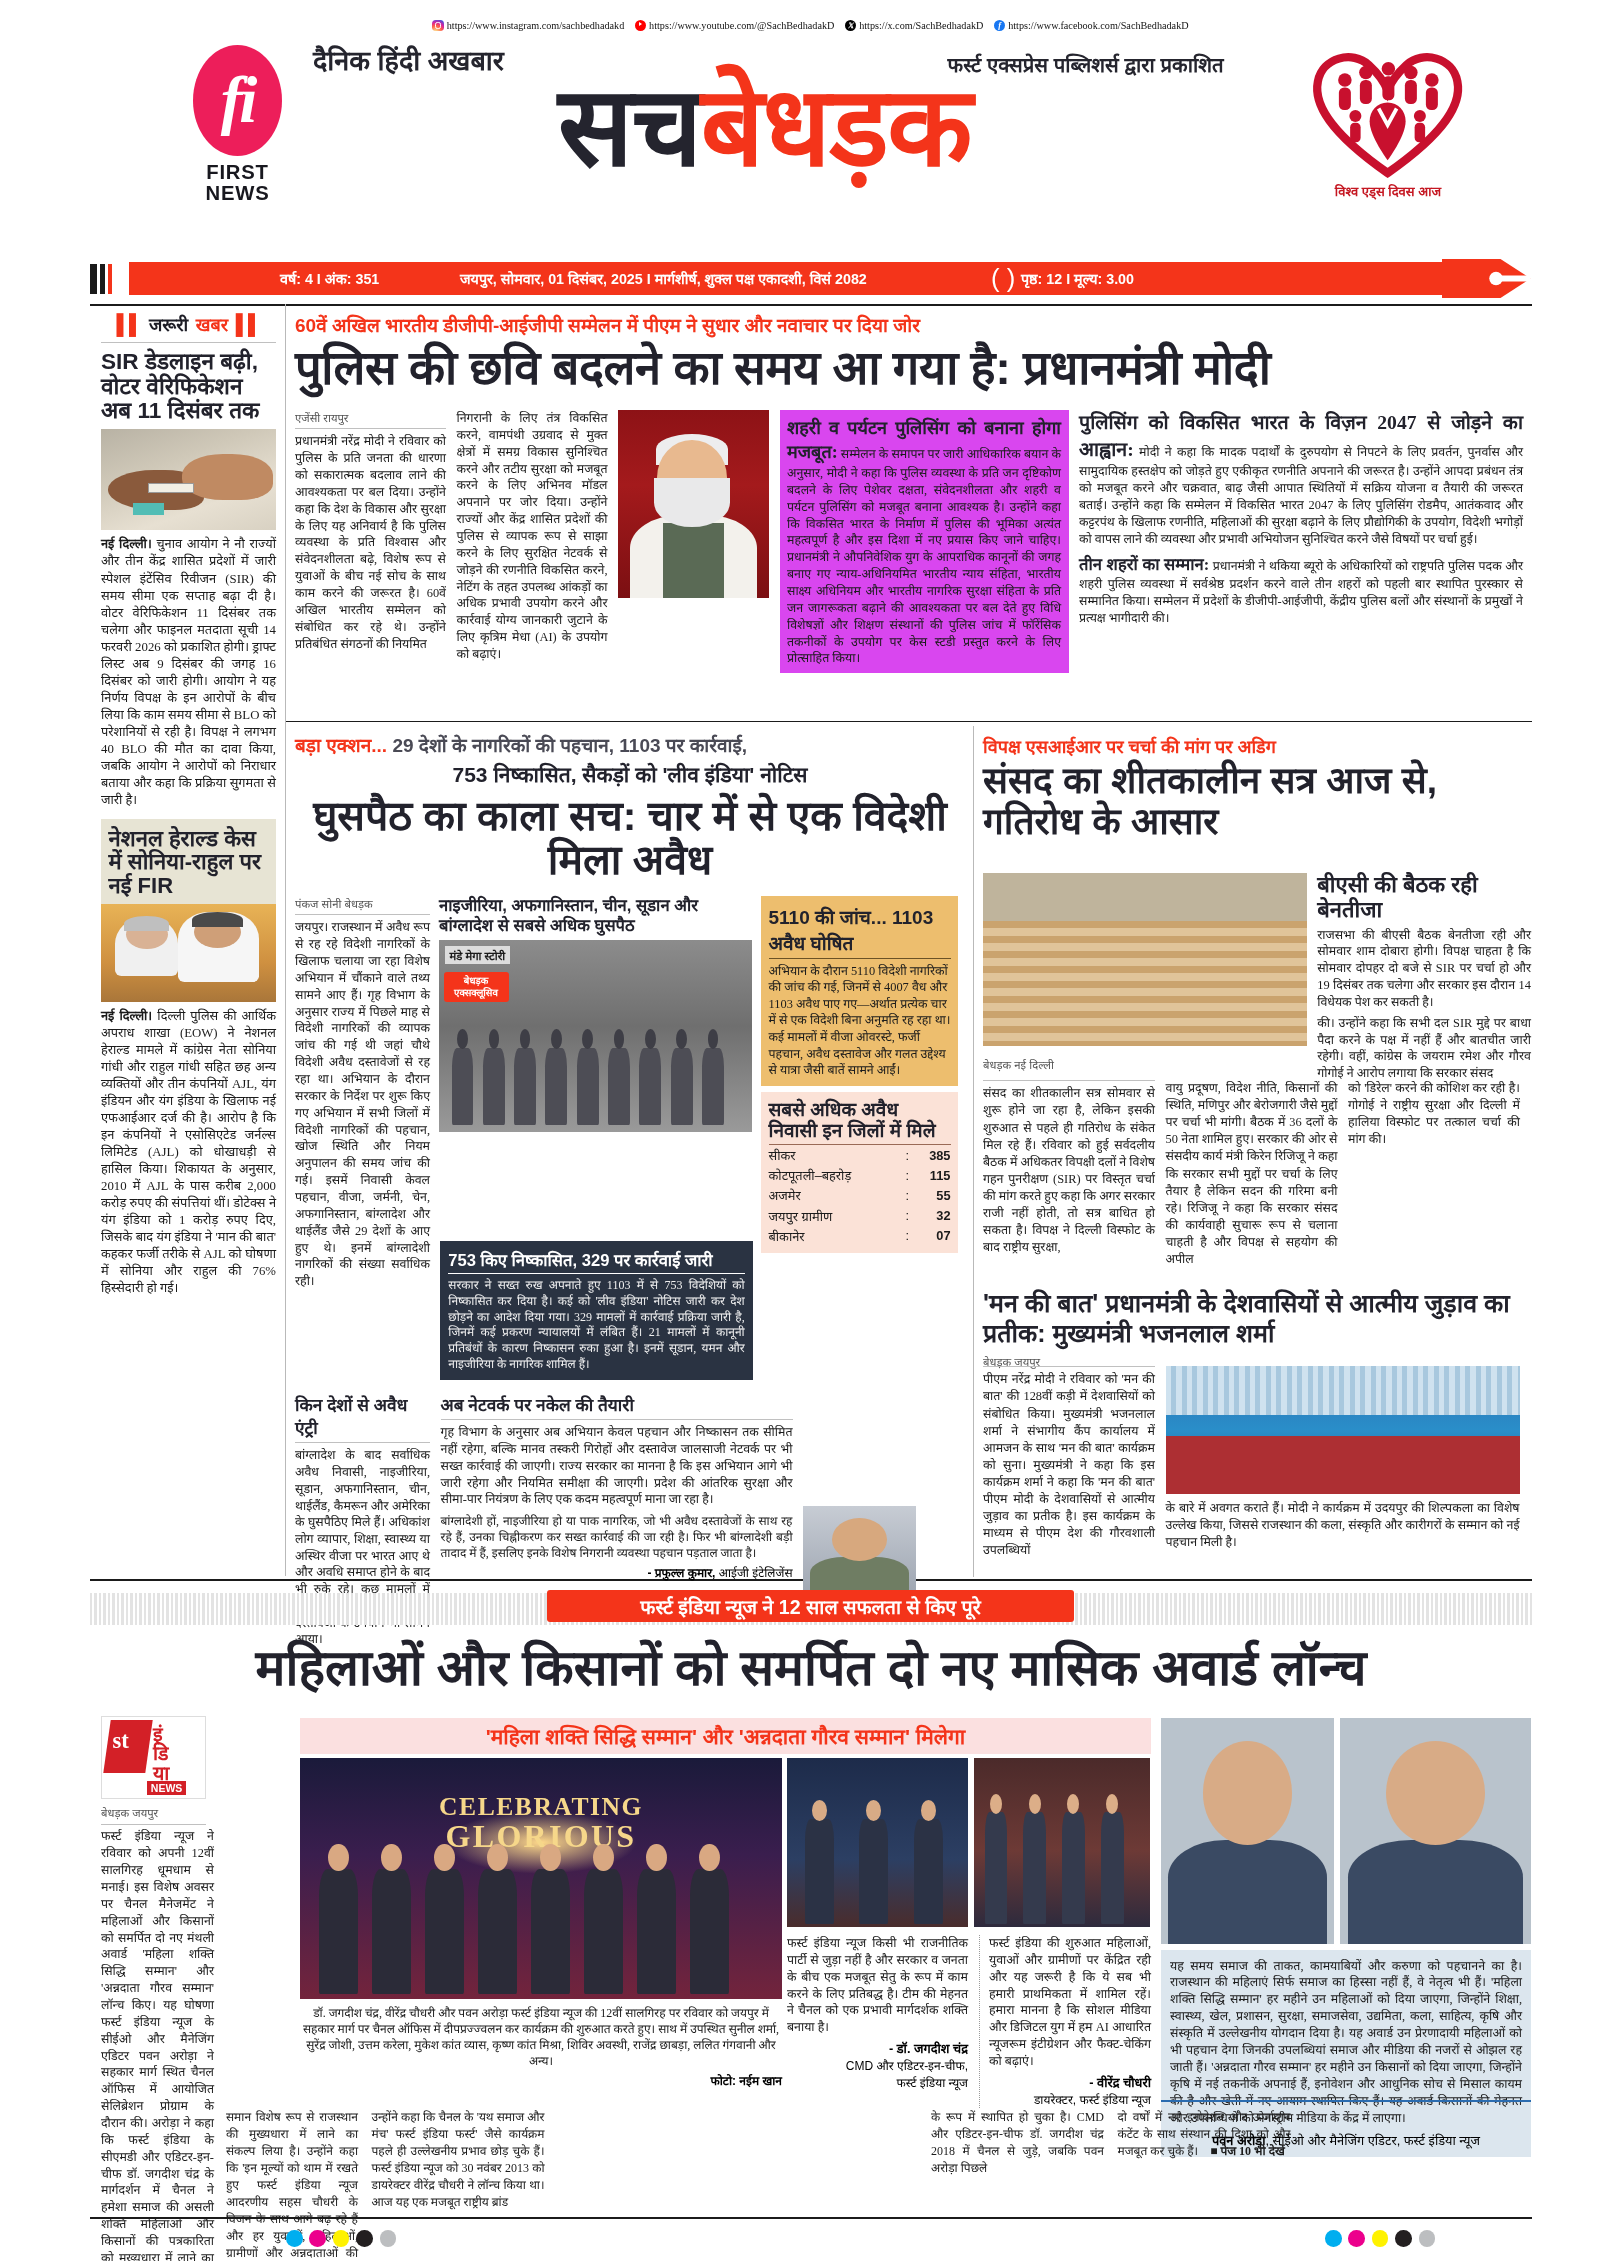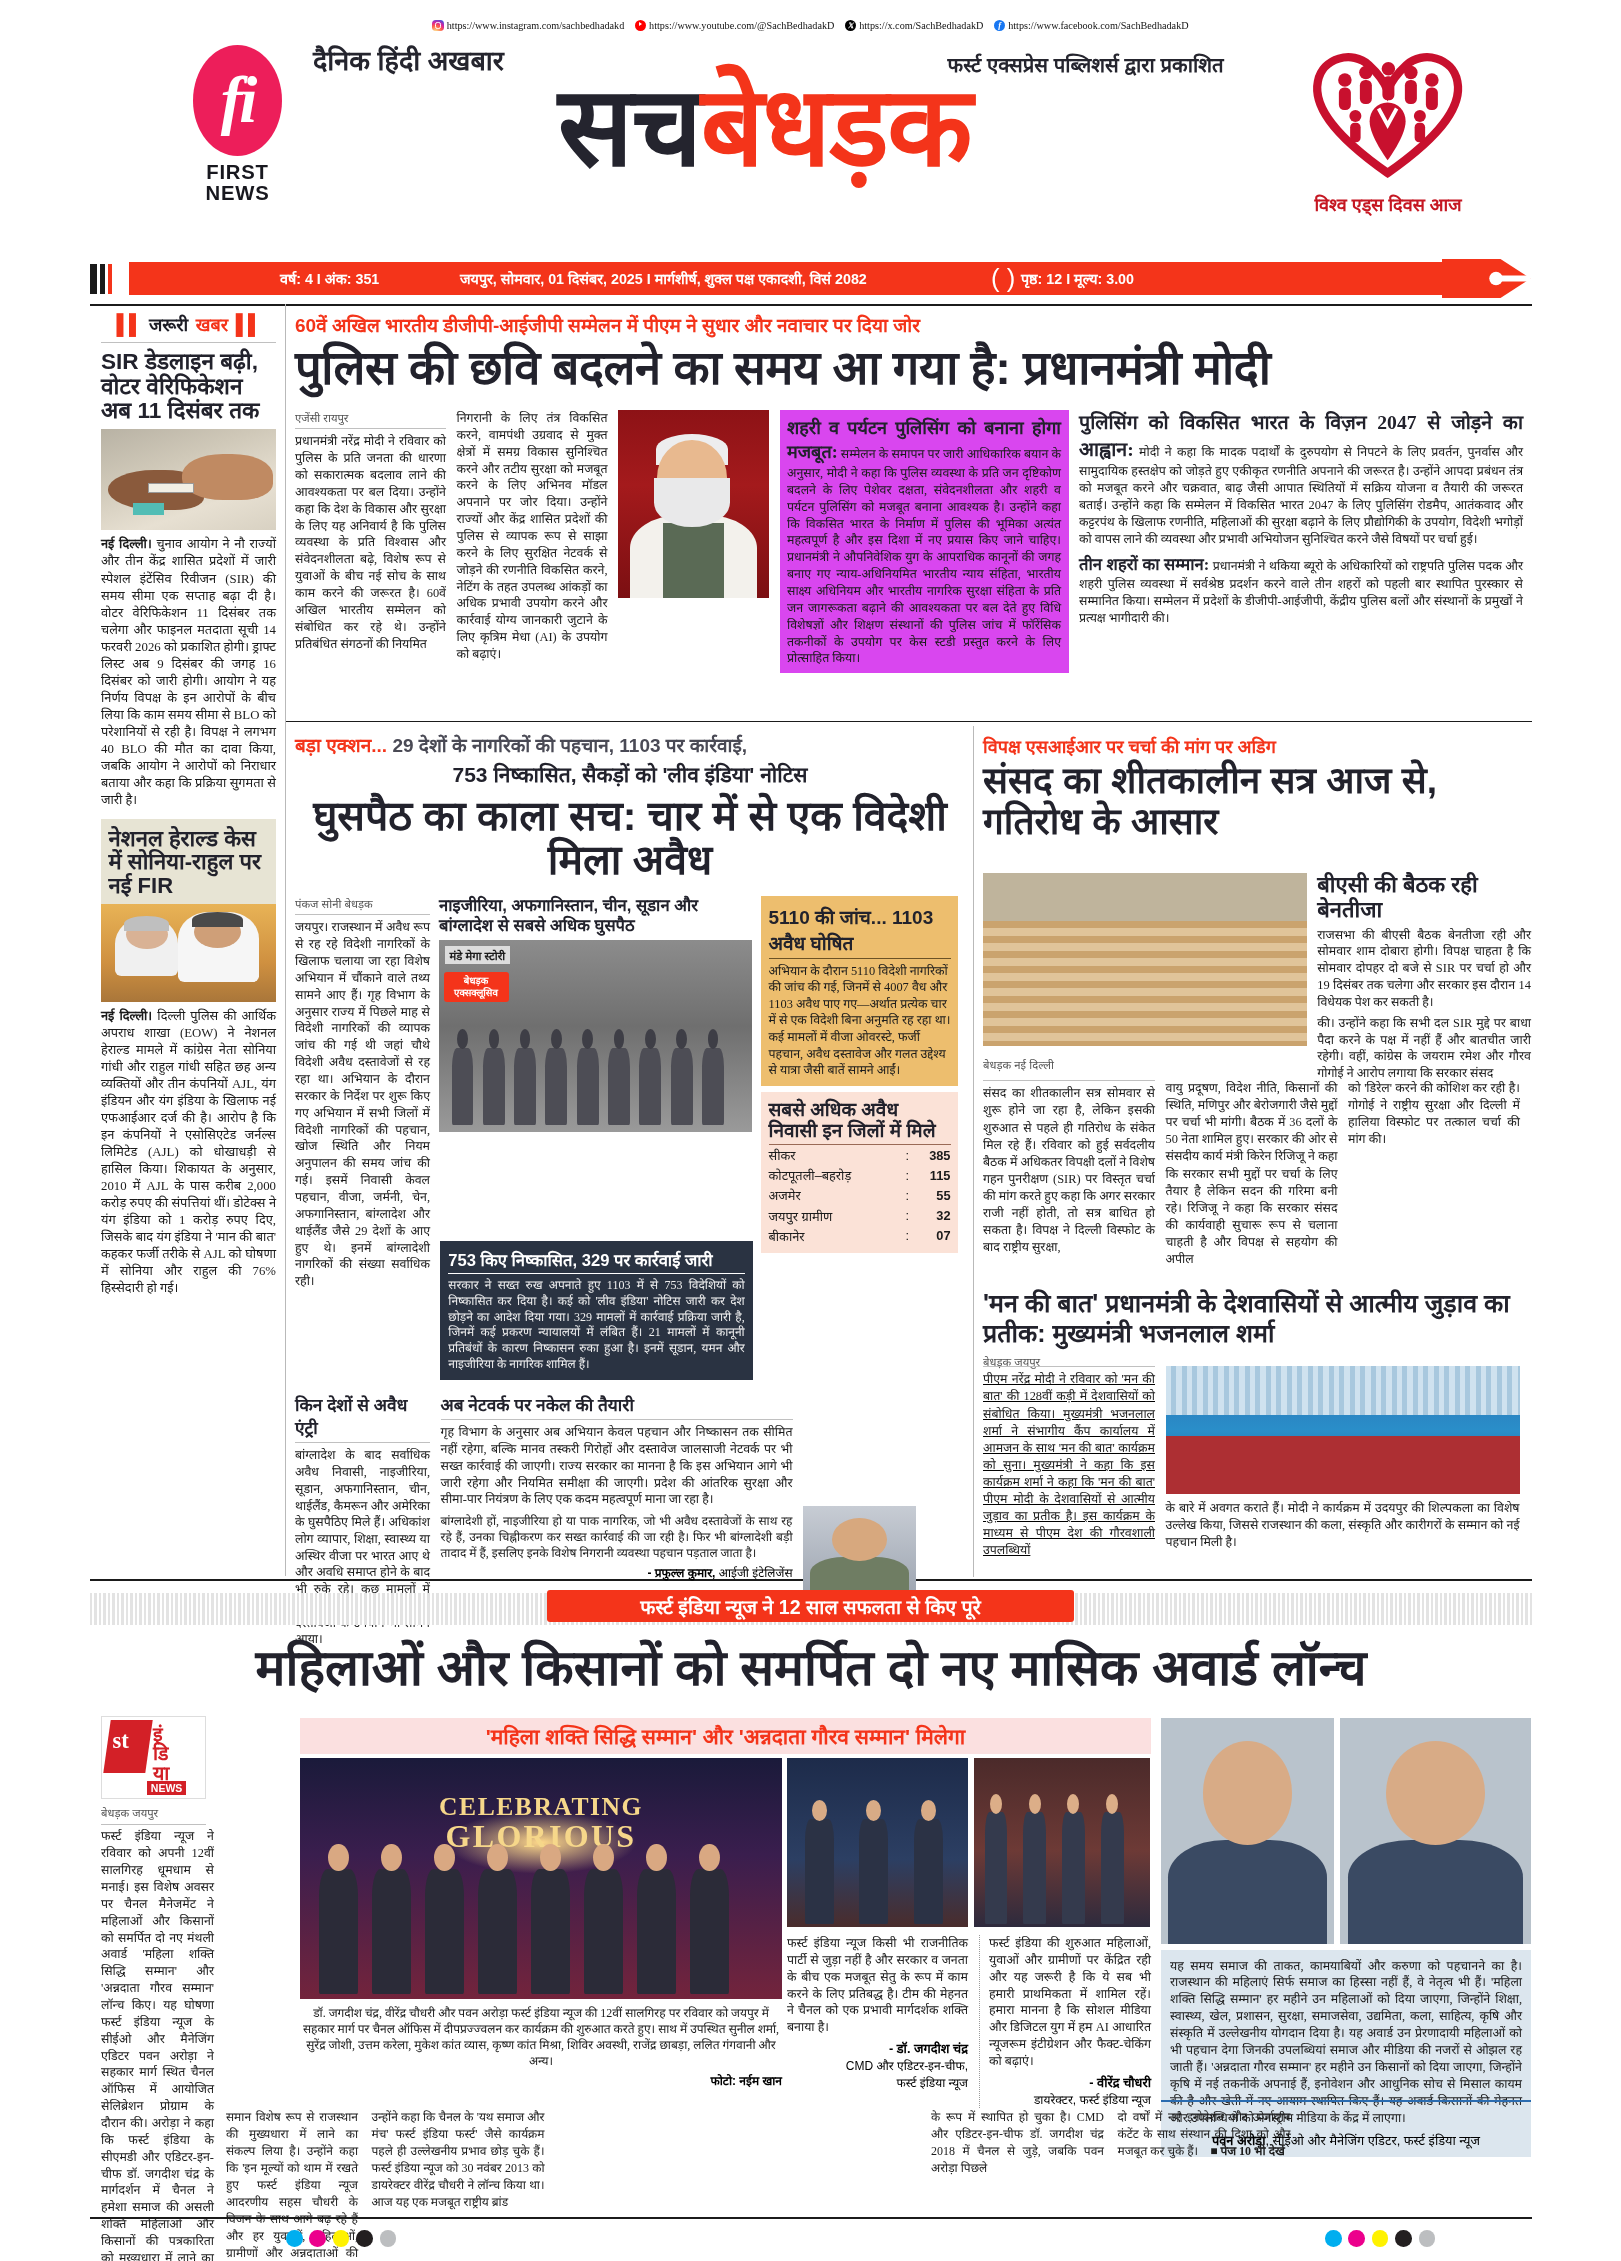--- a/index.html
+++ b/index.html
@@ -40,21 +40,21 @@
   .mast-center { position: absolute; left: 298px; top: 0px; width: 933px; text-align: center; }
   .mast-tag-left { font-size: 27px; font-weight: 800; color: #25252e; display: inline-block; }
   .mast-tagline-row { display: flex; justify-content: space-between; align-items: flex-end; padding: 4.5px 7.5px 0 15px; }
   .mast-tag-right { font-size: 20.3px; font-weight: 700; color: #25252e; }
   .mast-title { font-size: 111px; font-weight: 900; line-height: 1.0; letter-spacing: -1.5px; margin-top: -6px; }
   .mast-sach { color: #24242e; }
   .mast-bedhadak { color: #F4341A; }
 
   .mast-right { position: absolute; right: 135px; top: 7.5px; width: 196px; text-align: center; }
   .heart-art { width: 162px; height: 135px; margin: 0 auto; position: relative; }
-  .aids-caption { font-size: 18px; font-weight: 700; color: #c51722; margin-top: 13px; }
+  .aids-caption { font-size: 13px; font-weight: 700; color: #c51722; margin-top: 3px; }
 
   
   .datebar { position: absolute; top: 262px; left: 90px; width: 1442px; height: 33px; }
   .db-red { position: absolute; left: 39px; top: 0; width: 1332px; height: 33px; background: #F4341A; }
   .db-bars { position: absolute; left: 0; top: 1.5px; width: 35px; height: 30px; display:flex; gap:3px; }
   .db-bars i { display:block; width: 6.8px; height:30px; background:#1a1a1a; }
   .db-bars i:nth-child(2){ width:5.3px; }
   .db-bars i:nth-child(3){ width:3.8px; background:#F4341A; }
   .db-text { position:absolute; left:39px; top:0; width:1332px; height:33px; display:flex; align-items:center; color:#fff; font-size:14.3px; font-weight:700; }
   .db-issue { position:absolute; left:151px; }
@@ -498,21 +498,21 @@
 
   <div style="position:absolute; left:983px; top:1289px; width:548px;">
     <div class="hl-xl" style="font-size:25px; line-height:1.18;">'मन की बात' प्रधानमंत्री के देशवासियों से आत्मीय जुड़ाव का प्रतीक: मुख्यमंत्री भजनलाल शर्मा</div>
     <div class="bedhadak-by" style="margin-top:6px;">
       <span>बेधड़क</span>
       <span>जयपुर</span>
     </div>
   </div>
 
   <div style="position:absolute; left:983px; top:1366px; width:548px; display:flex; gap:10.5px;">
-    <div style="width:172px;text-decoration:underline;">
+    <div style="width:172px;">
       <div class="rule-h-thin" style="position:relative; width:172px; margin-bottom:4.5px;"></div>
       <div class="body-just" style="font-size:12.4px; line-height:1.38;">पीएम नरेंद्र मोदी ने रविवार को 'मन की बात' की 128वीं कड़ी में देशवासियों को संबोधित किया। मुख्यमंत्री भजनलाल शर्मा ने संभागीय कैंप कार्यालय में आमजन के साथ 'मन की बात' कार्यक्रम को सुना। मुख्यमंत्री ने कहा कि इस कार्यक्रम शर्मा ने कहा कि 'मन की बात' पीएम मोदी के देशवासियों से आत्मीय जुड़ाव का प्रतीक है। इस कार्यक्रम के माध्यम से पीएम देश की गौरवशाली उपलब्धियों</div>
     </div>
     <div style="width:354px;">
       <div class="ph ph-mkb" style="position:relative; width:354px; height:128px;">
         <div class="tent"></div>
           <div class="stage"></div>
       </div>
       <div class="body-just" style="font-size:12.4px; line-height:1.38; margin-top:6px;">के बारे में अवगत कराते हैं। मोदी ने कार्यक्रम में उदयपुर की शिल्पकला का विशेष उल्लेख किया, जिससे राजस्थान की कला, संस्कृति और कारीगरों के सम्मान को नई पहचान मिली है।</div>
     </div>

